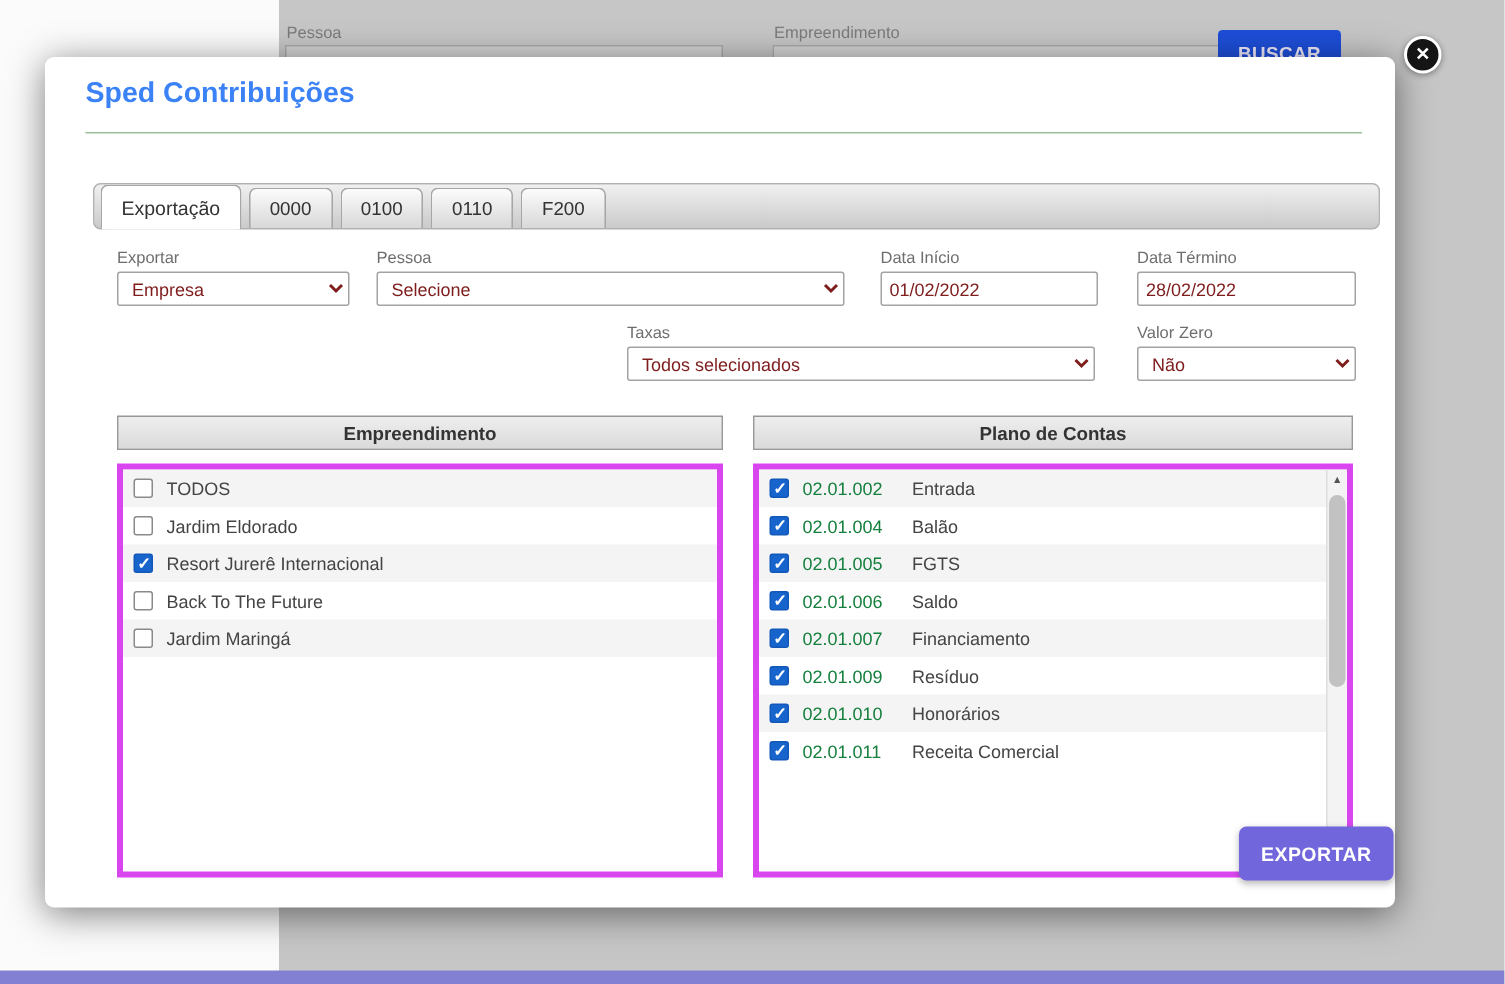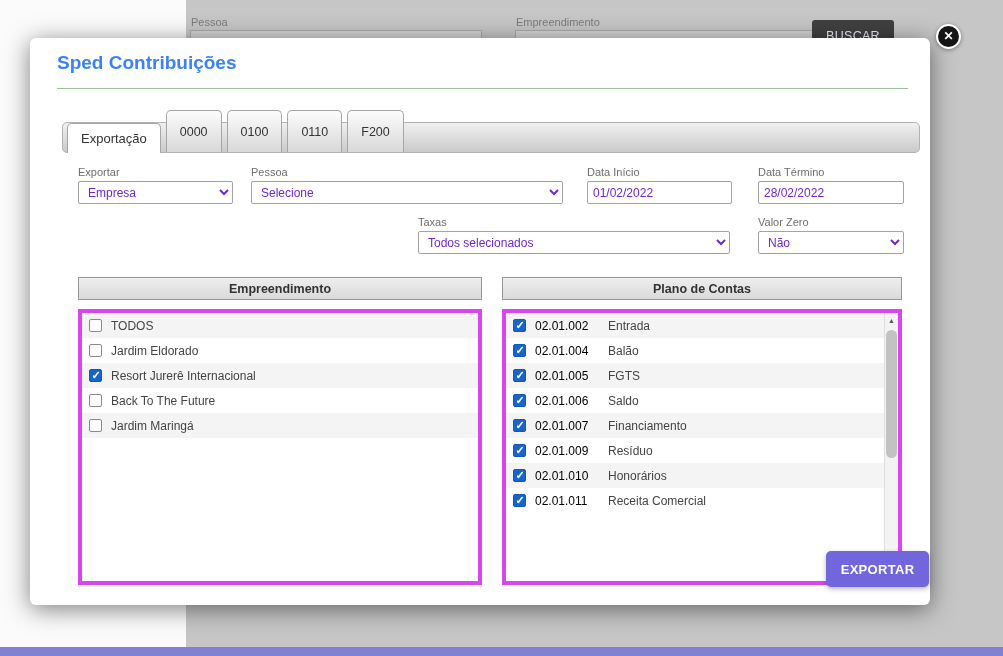--- a/index.html
+++ b/index.html
@@ -13,22 +13,22 @@
   
   .bg-left { position:absolute; left:0; top:0; width:186px; height:100%; background:#fbfbfb; }
   .bg-label { position:absolute; font-size:11px; color:#7b7b7b; }
   .bg-label-pessoa { left:191px; top:16px; }
   .bg-label-emp { left:516px; top:16px; }
   .bg-input { position:absolute; top:30px; height:28px; background:#d4d4d4; border:1px solid #ababab; }
   .bg-input-pessoa { left:190px; width:292px; }
   .bg-input-emp { left:515px; width:300px; }
   .bg-buscar {
     position:absolute; left:812px; top:20px; width:82px; height:31px;
-    background:#404040; border:none; border-radius:3px;
-    color:#efeafc; font-weight:normal; font-size:12.5px; letter-spacing:.3px;
+    background:#1d4ed8; border:none; border-radius:3px;
+    color:#efeafc; font-weight:bold; font-size:12.5px; letter-spacing:.3px;
     font-family:inherit; cursor:pointer;
   }
   .bg-footer { position:absolute; left:0; bottom:0; width:100%; height:9px; background:#8280d2; }
 
   
   .modal {
     position:absolute; left:30px; top:38px; width:900px; height:567px;
     background:#fff; border-radius:6px;
     box-shadow:0 4px 24px rgba(0,0,0,.5);
   }
@@ -45,34 +45,34 @@
   .title-divider { position:absolute; left:27px; top:50px; width:851px; height:1px; background:#9cc09a; }
 
   
   .tabstrip {
     position:absolute; left:32px; top:84px; width:858px; height:31px;
     border:1px solid #b2b2b2; border-radius:5px;
     background:linear-gradient(#f0f0f0,#cacaca);
     display:flex; align-items:flex-end; gap:5px; padding-left:4px;
   }
   .tab {
-    height:42px; padding:0 13px; display:flex; align-items:center;
+    height:27px; padding:0 13px; display:flex; align-items:center;
     font-size:12.5px; color:#333;
     background:linear-gradient(#fcfcfc,#d8d8d8);
     border:1px solid #a6a6a6; border-bottom:none; border-radius:5px 5px 0 0;
     cursor:pointer; white-space:nowrap;
   }
   .tab.active { background:#fff; height:30px; position:relative; top:1px; z-index:2; font-size:13px; }
 
   
   .fgroup { position:absolute; }
   .fgroup .flabel { display:block; font-size:11px; color:#6e6e6e; margin-bottom:3px; }
   .fgroup select, .fgroup input[type="text"] {
     width:100%; height:23px; border:1px solid #a3a3a3; border-radius:2px;
-    background:#fff; font-size:12px; color:#6d28d9; font-family:inherit; padding:0 5px;
+    background:#fff; font-size:12px; color:#7f1d1d; font-family:inherit; padding:0 5px;
   }
   .g-exportar   { left:48px;  top:128px; width:155px; }
   .g-pessoa     { left:221px; top:128px; width:312px; }
   .g-datainicio { left:557px; top:128px; width:145px; }
   .g-datatermino{ left:728px; top:128px; width:146px; }
   .g-escopo     { left:48px;  top:178px; width:318px; }
   .g-taxas      { left:388px; top:178px; width:312px; }
   .g-valorzero  { left:728px; top:178px; width:146px; }
 
   
@@ -103,21 +103,21 @@
   .cb {
     width:13px; height:13px; flex:none; position:relative;
     border:1px solid #8a8a8a; border-radius:2px; background:#fff; margin-right:9px;
     cursor:pointer;
   }
   .cb.checked { background:#1765cc; border-color:#1258b8; }
   .cb.checked::after {
     content:"✓"; position:absolute; left:1.5px; top:-1.5px;
     font-size:11px; color:#fff; font-weight:bold;
   }
-  .row-code { width:73px; color:#000000; flex:none; }
+  .row-code { width:73px; color:#15803d; flex:none; }
 
   
   .fake-scrollbar {
     position:absolute; right:0; top:0; width:14px; height:100%;
     background:#f3f3f3; border-left:1px solid #dedede;
     display:flex; flex-direction:column;
   }
   .sb-arrow { height:15px; flex:none; display:flex; align-items:center; justify-content:center;
     font-size:7px; color:#555; cursor:pointer; }
   .sb-track { flex:1; position:relative; }

